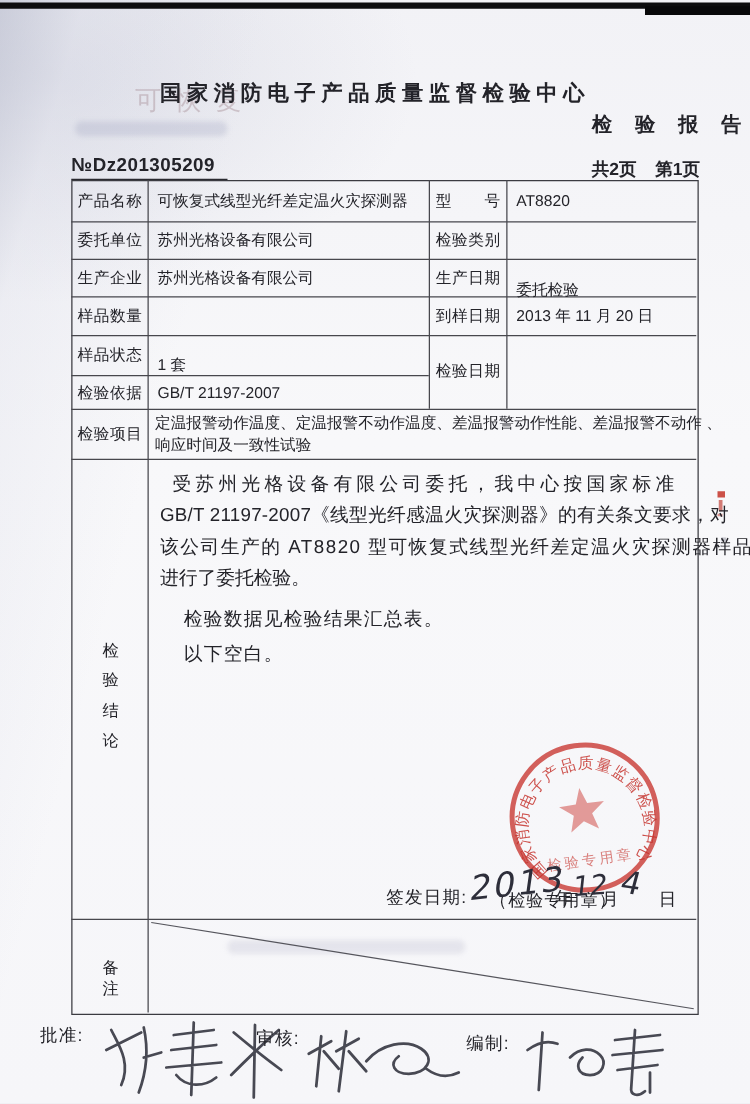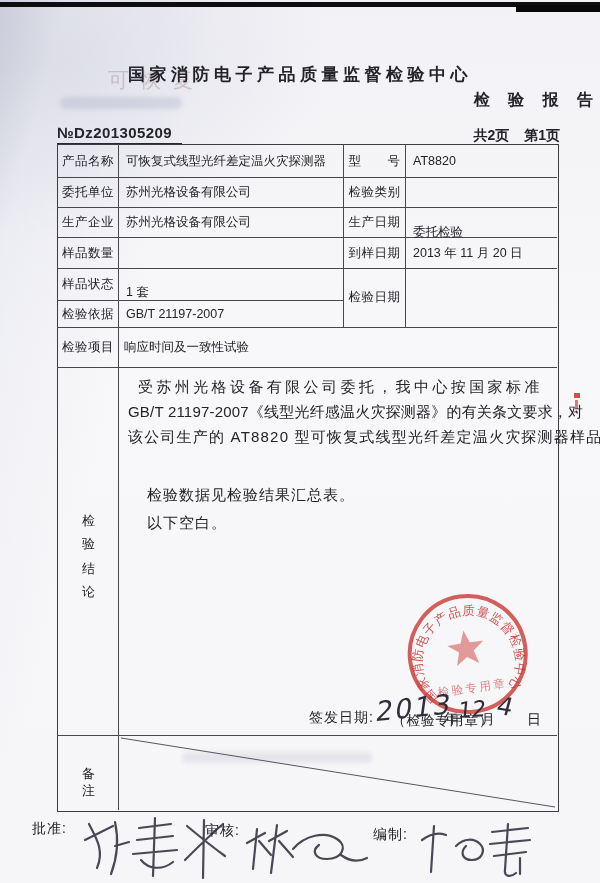--- a/index.html
+++ b/index.html
@@ -109,28 +109,30 @@
   <div class="c lab" style="left:344px;top:238px;width:61px;height:30px;">到样日期</div>
   <div class="c val" style="left:406px;top:238px;width:150px;height:30px;">2013 年 11 月 20 日</div>
 
   <div class="c lab" style="left:58px;top:269px;width:60px;height:31px;">样品状态</div>
   <div class="c lab" style="left:58px;top:301px;width:60px;height:26px;">检验依据</div>
   <div class="c val" style="left:119px;top:301px;width:222px;height:26px;">GB/T 21197-2007</div>
   <div class="c lab" style="left:344px;top:269px;width:61px;height:57px;">检验日期</div>
 
   <div class="c lab" style="left:58px;top:328px;width:60px;height:38px;">检验项目</div>
   <div class="c" style="left:124px;top:328px;width:432px;height:38px;flex-direction:column;align-items:flex-start;justify-content:center;gap:1px;">
+    <span style="white-space:nowrap;">定温报警动作温度、定温报警不动作温度、差温报警动作性能、差温报警不动作 、</span>
     <span>响应时间及一致性试验</span>
   </div>
 
   <div class="abs vlab" style="left:58px;top:368px;width:60px;height:366px;writing-mode:vertical-rl;text-orientation:upright;letter-spacing:24px;justify-content:center;">检验结论</div>
 
   <div class="pline ind" style="top:378px;">受苏州光格设备有限公司委托，我中心按国家标准</div>
   <div class="pline ls02" style="top:403px;">GB/T 21197-2007《线型光纤感温火灾探测器》的有关条文要求，对</div>
   <div class="pline ls12" style="top:428px;">该公司生产的 AT8820 型可恢复式线型光纤差定温火灾探测器样品</div>
+  <div class="pline" style="top:453px;">进行了委托检验。</div>
   <div class="midline" style="top:486px;">检验数据见检验结果汇总表。</div>
   <div class="midline" style="top:514px;">以下空白。</div>
 
   <svg class="abs" style="left:398px;top:586px;transform:rotate(-8deg);" width="140" height="140" viewBox="0 0 140 140">
     <defs>
         <path id="arcT" d="M 34,106 A 47,47 0 1 1 106,106"></path>
       </defs>
     <circle cx="70" cy="68" r="58" fill="none" stroke="rgba(200,52,46,0.78)" stroke-width="4"></circle>
     <polygon points="69,44 73.6,56.7 87.1,57.1 76.4,65.4 80.2,78.4 69,70.8 57.8,78.4 61.6,65.4 50.9,57.1 64.4,56.7" fill="rgba(205,62,55,0.5)"></polygon>
     <text font-size="12.5" fill="rgba(198,50,45,0.85)" letter-spacing="1" font-family="Liberation Sans, sans-serif">

